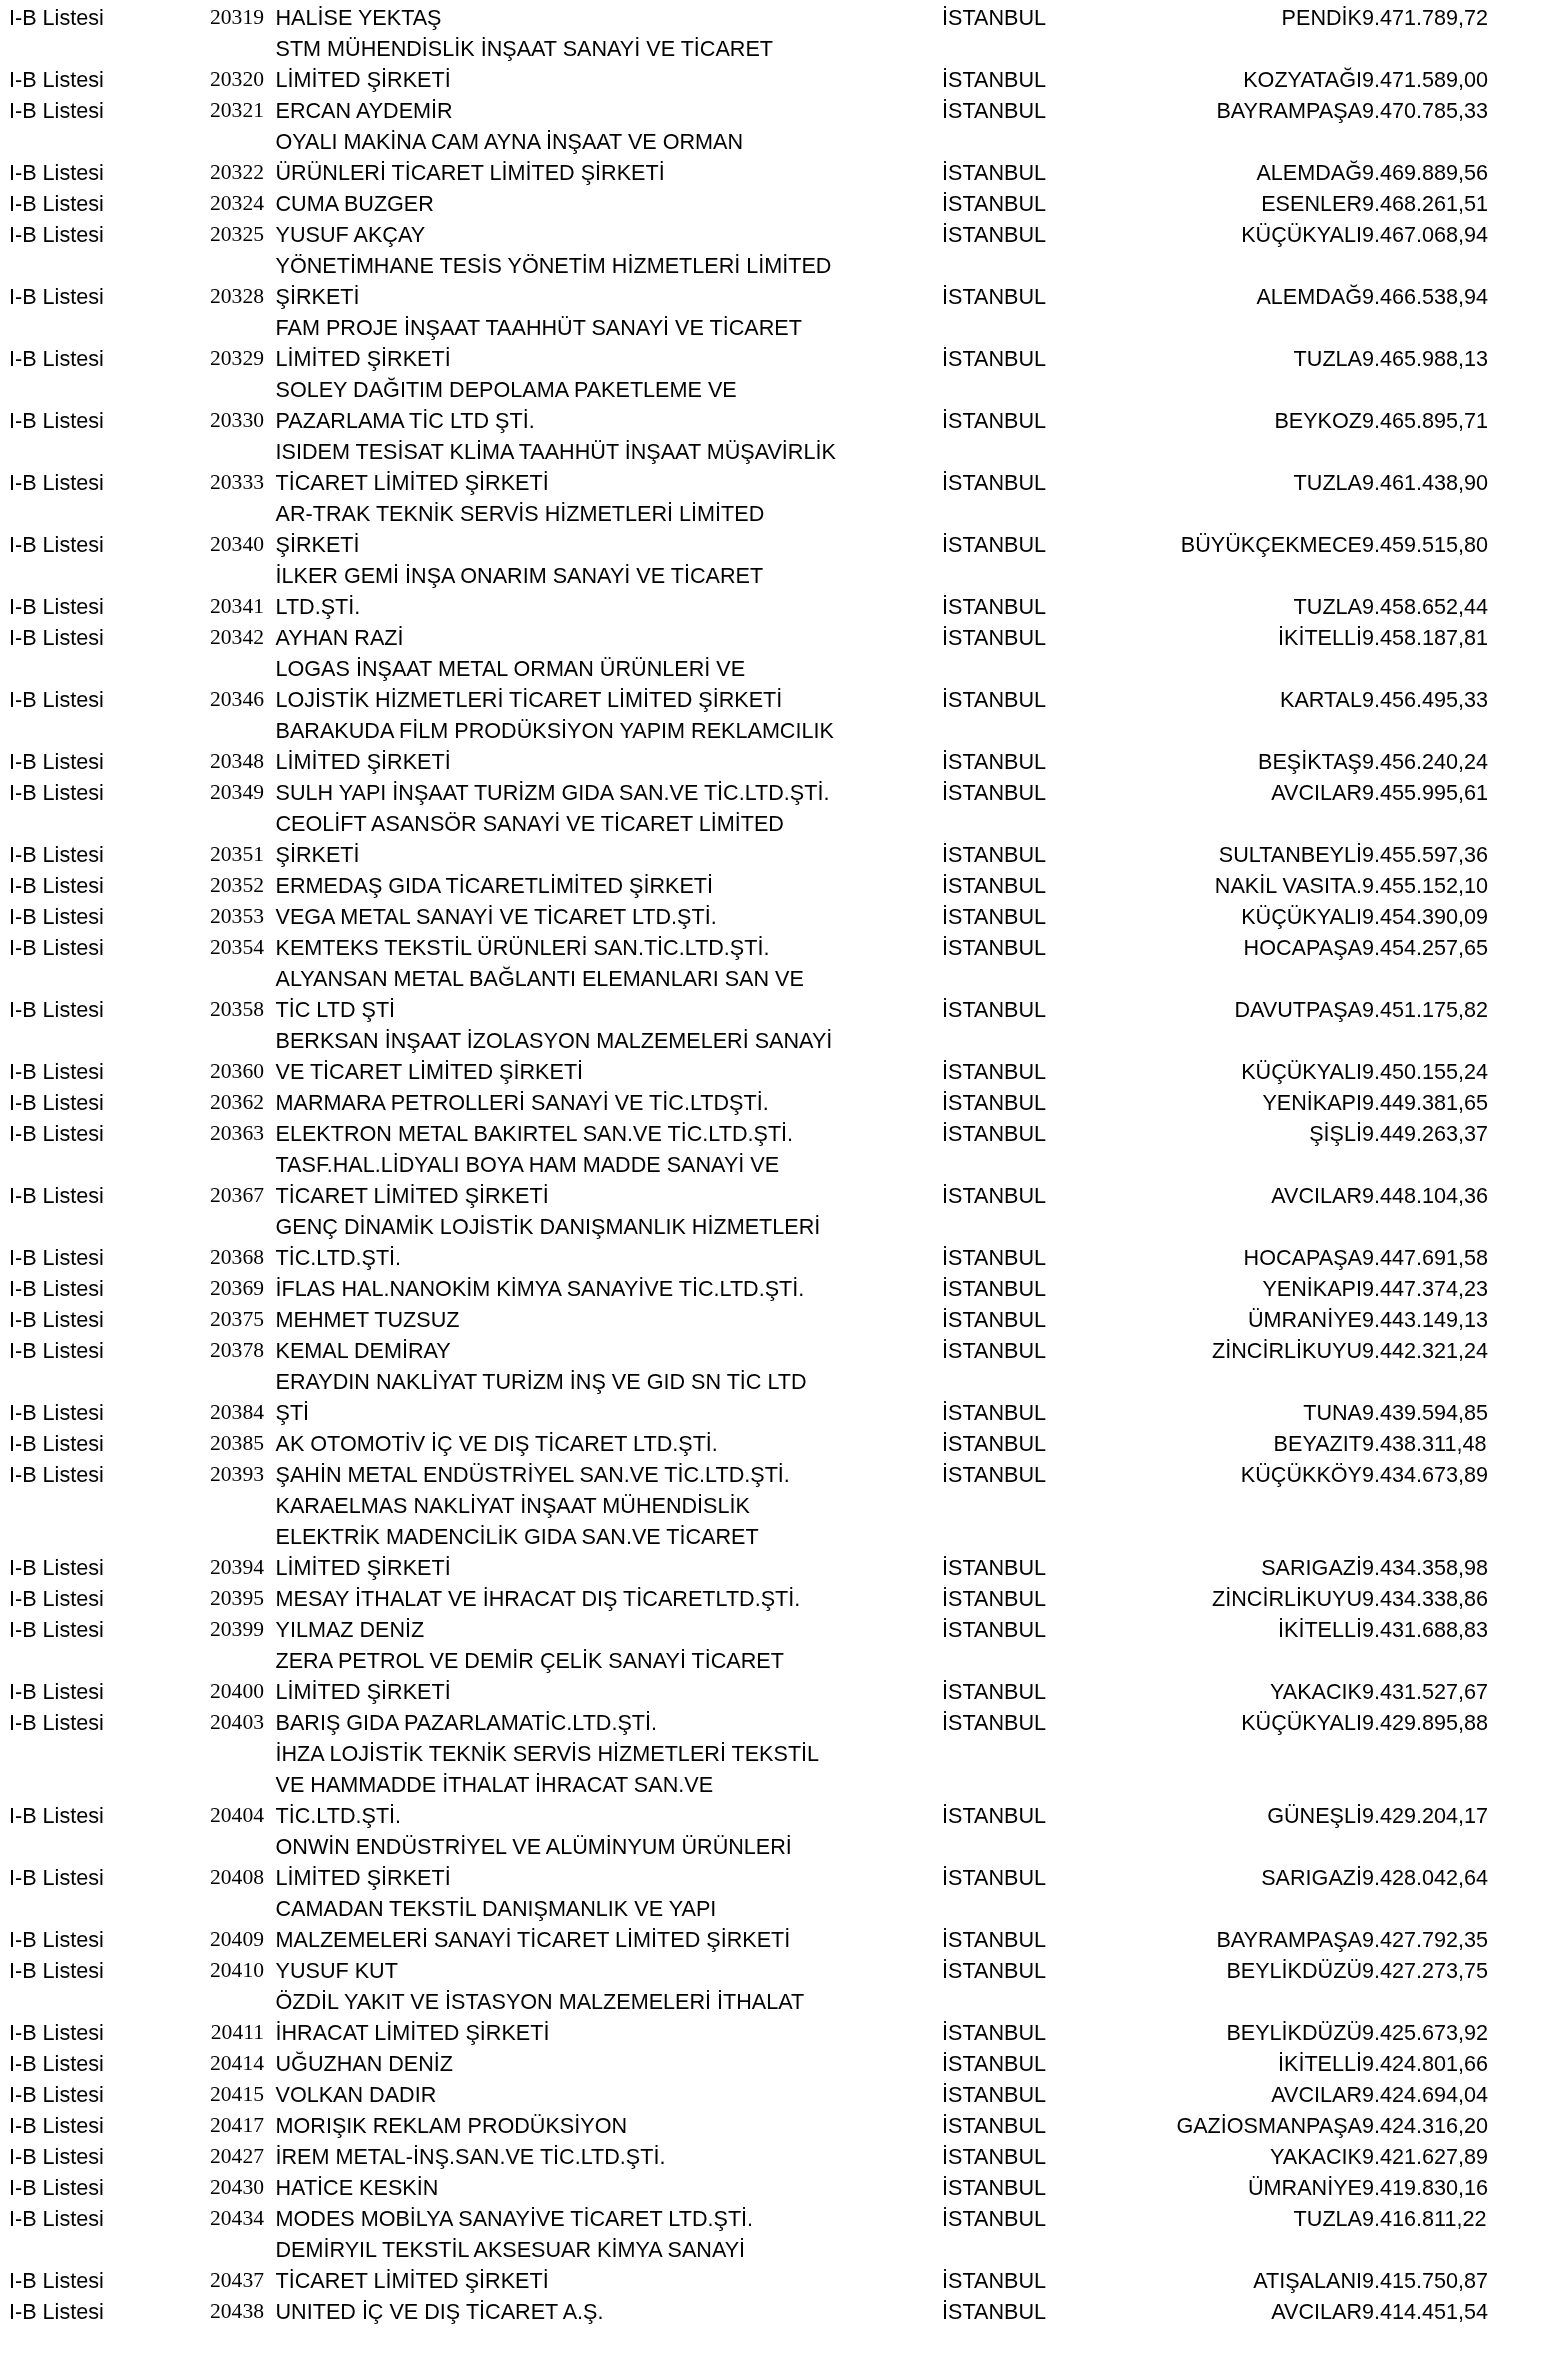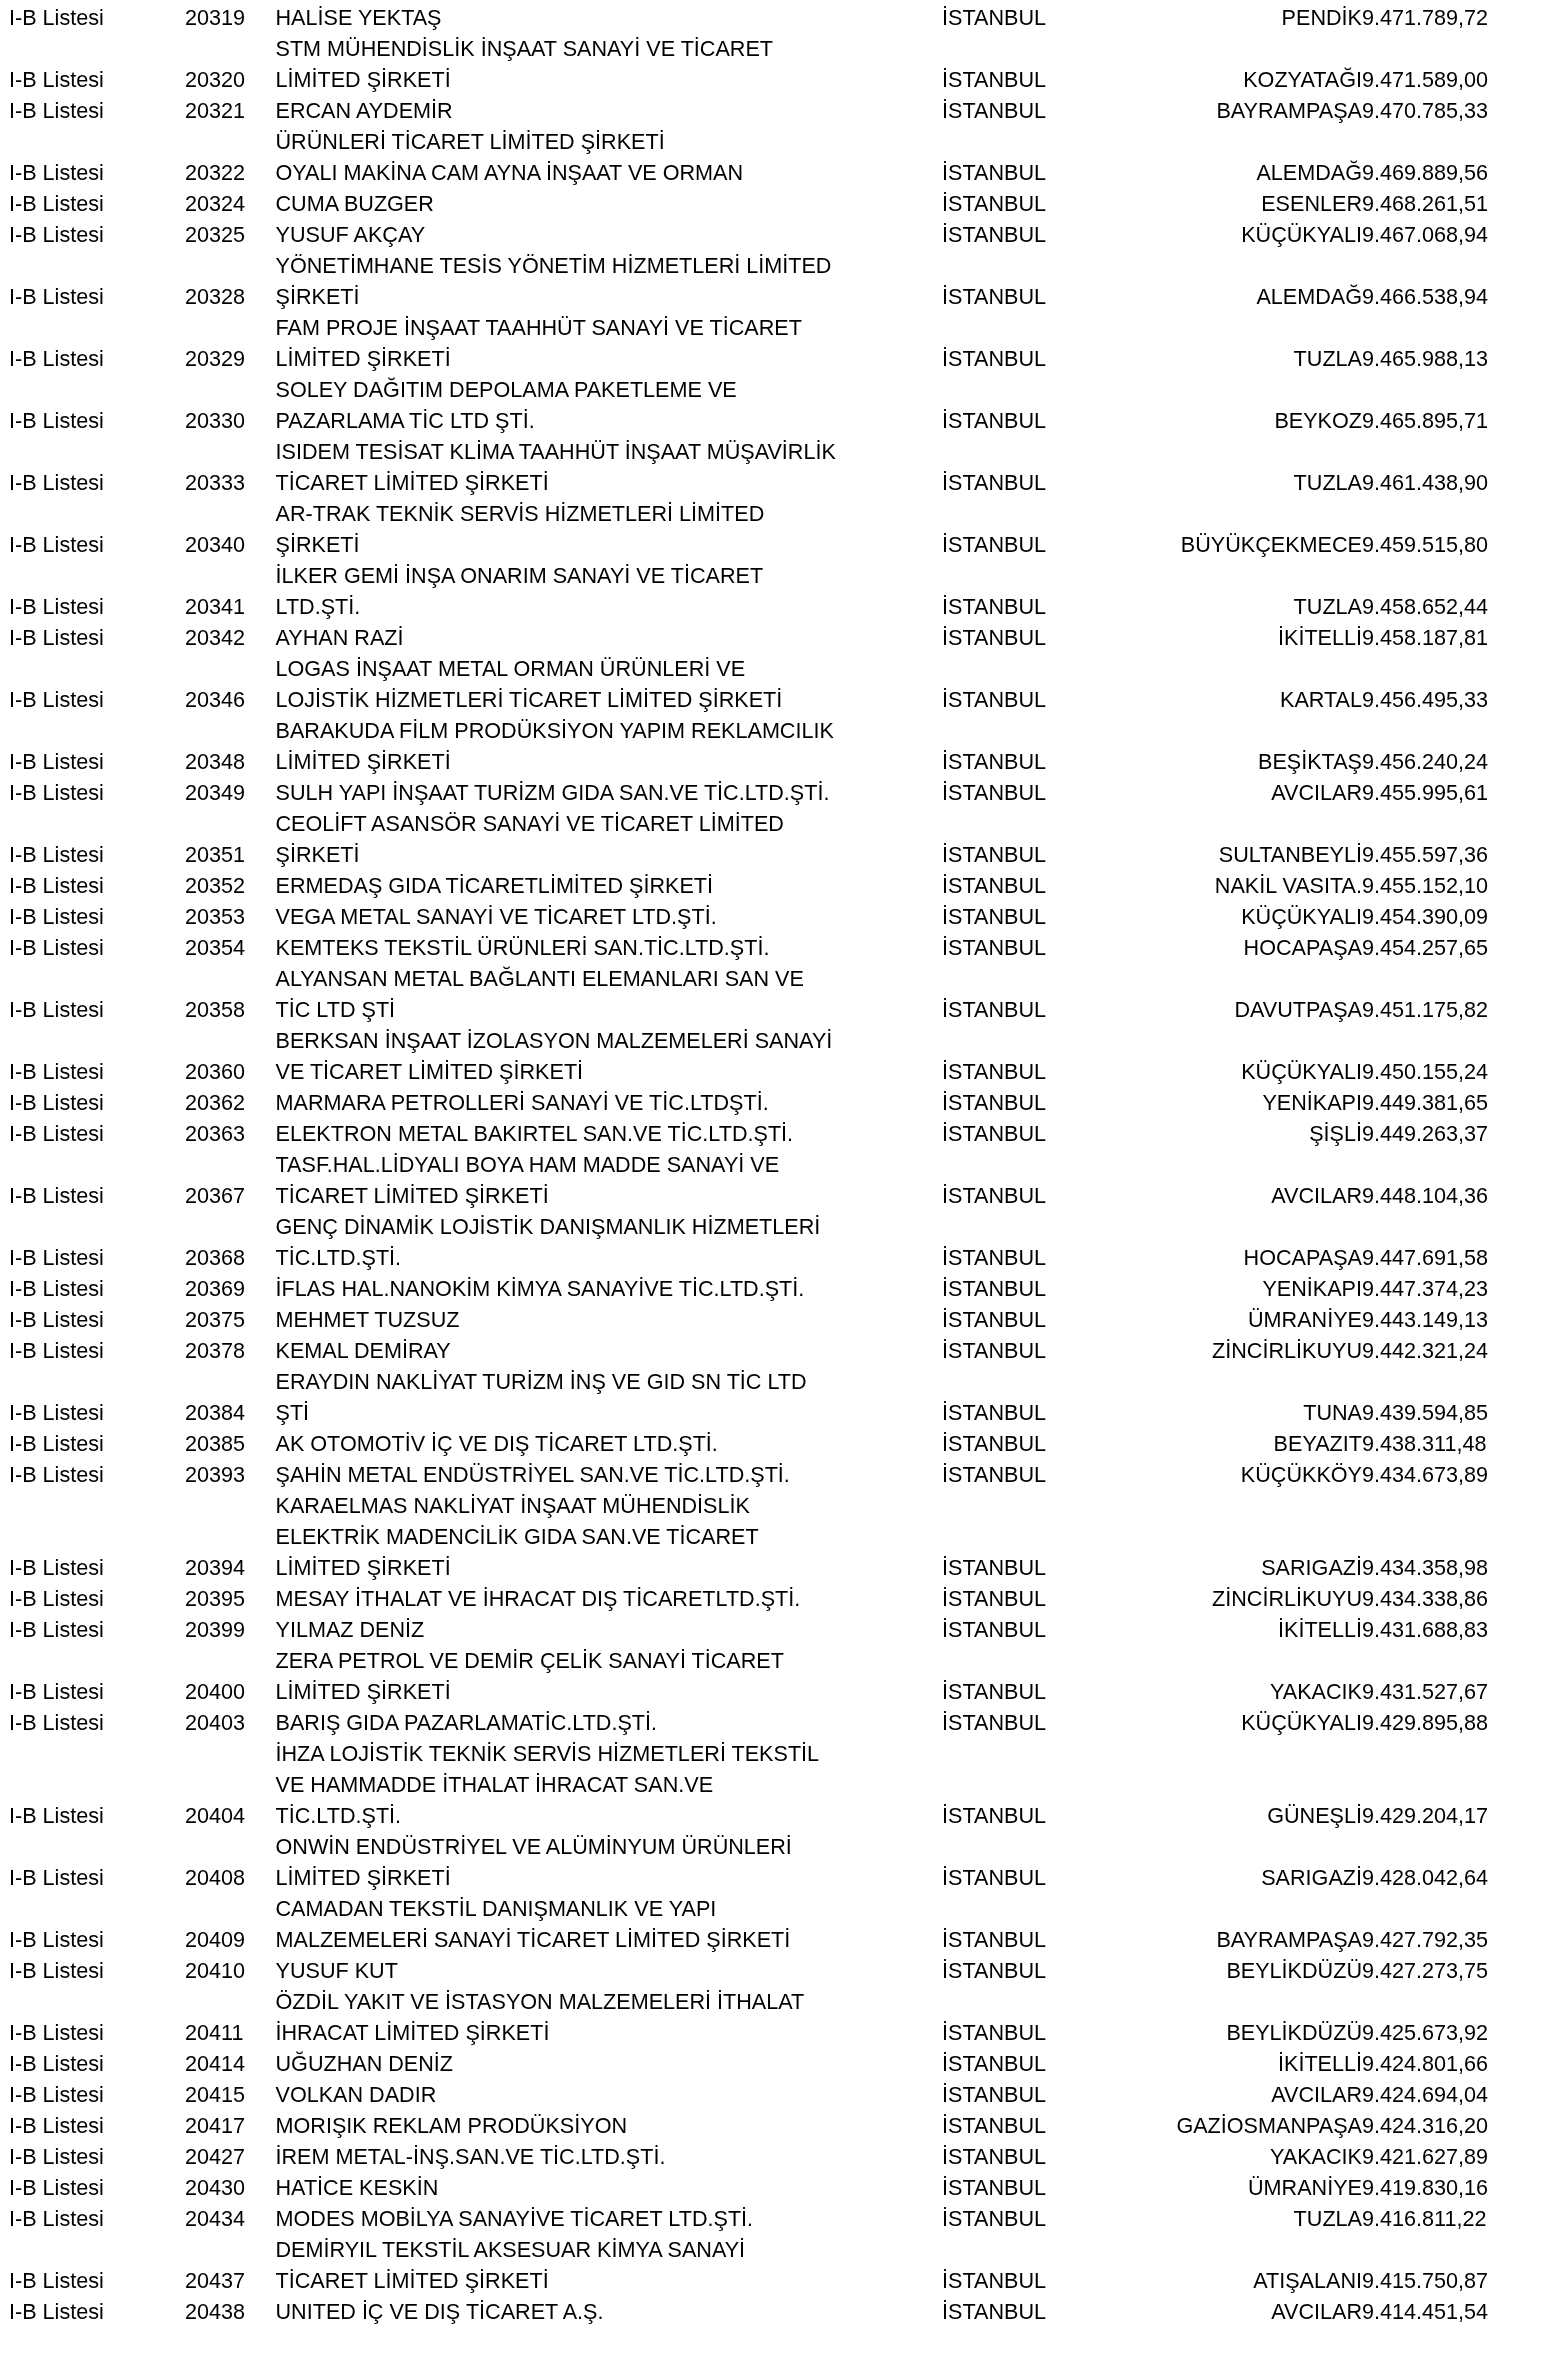--- a/index.html
+++ b/index.html
@@ -20,21 +20,21 @@
   .record {
     display: grid;
     grid-template-columns: 185px 79px 678px 139px 281px 197px;
   }
   .cell {
     line-height: 31px;
     white-space: nowrap;
     overflow: visible;
   }
   .cell.list     { padding-left: 9px;  align-self: end; }
-  .cell.num      { text-align: left;  align-self: end; }
+  .cell.num      { text-align: right;  align-self: end; font-family: Liberation Serif, serif; }
   .cell.name     { padding-left: 11.5px; }
   .cell.city     { align-self: end; }
   .cell.district { align-self: end; text-align: right; }
   .cell.amount   {  align-self: end; }
   .name-line {
     line-height: 31px;
     white-space: nowrap;
   }
 </style>
 </head>
@@ -70,22 +70,22 @@
           <div class="name-line">ERCAN AYDEMİR</div>
         </div>
         <div class="cell city">İSTANBUL</div>
         <div class="cell district">BAYRAMPAŞA</div>
         <div class="cell amount">9.470.785,33</div>
       </div>
       <div class="record">
         <div class="cell list">I-B Listesi</div>
         <div class="cell num">20322</div>
         <div class="cell name">
+          <div class="name-line">OYALI MAKİNA CAM AYNA İNŞAAT VE ORMAN</div>
           <div class="name-line">ÜRÜNLERİ TİCARET LİMİTED ŞİRKETİ</div>
-          <div class="name-line">OYALI MAKİNA CAM AYNA İNŞAAT VE ORMAN</div>
         </div>
         <div class="cell city">İSTANBUL</div>
         <div class="cell district">ALEMDAĞ</div>
         <div class="cell amount">9.469.889,56</div>
       </div>
       <div class="record">
         <div class="cell list">I-B Listesi</div>
         <div class="cell num">20324</div>
         <div class="cell name">
           <div class="name-line">CUMA BUZGER</div>

